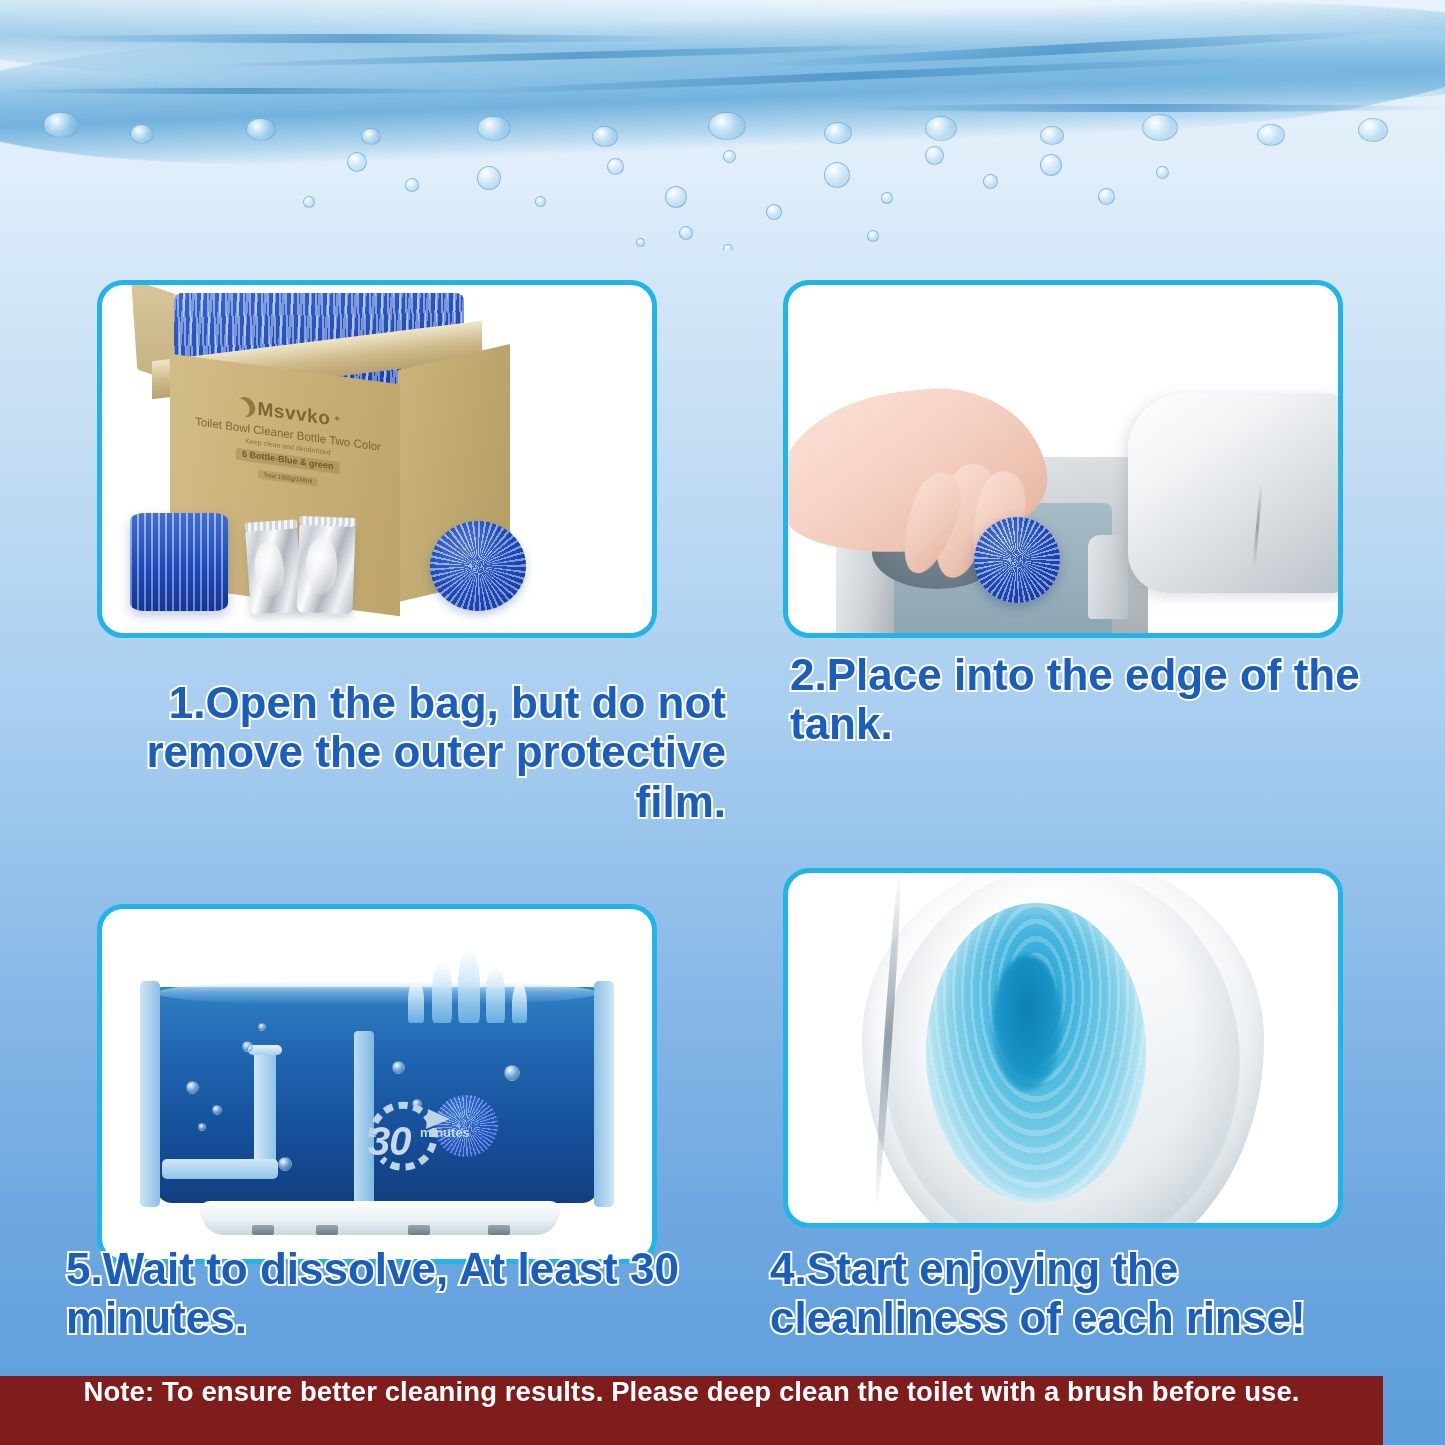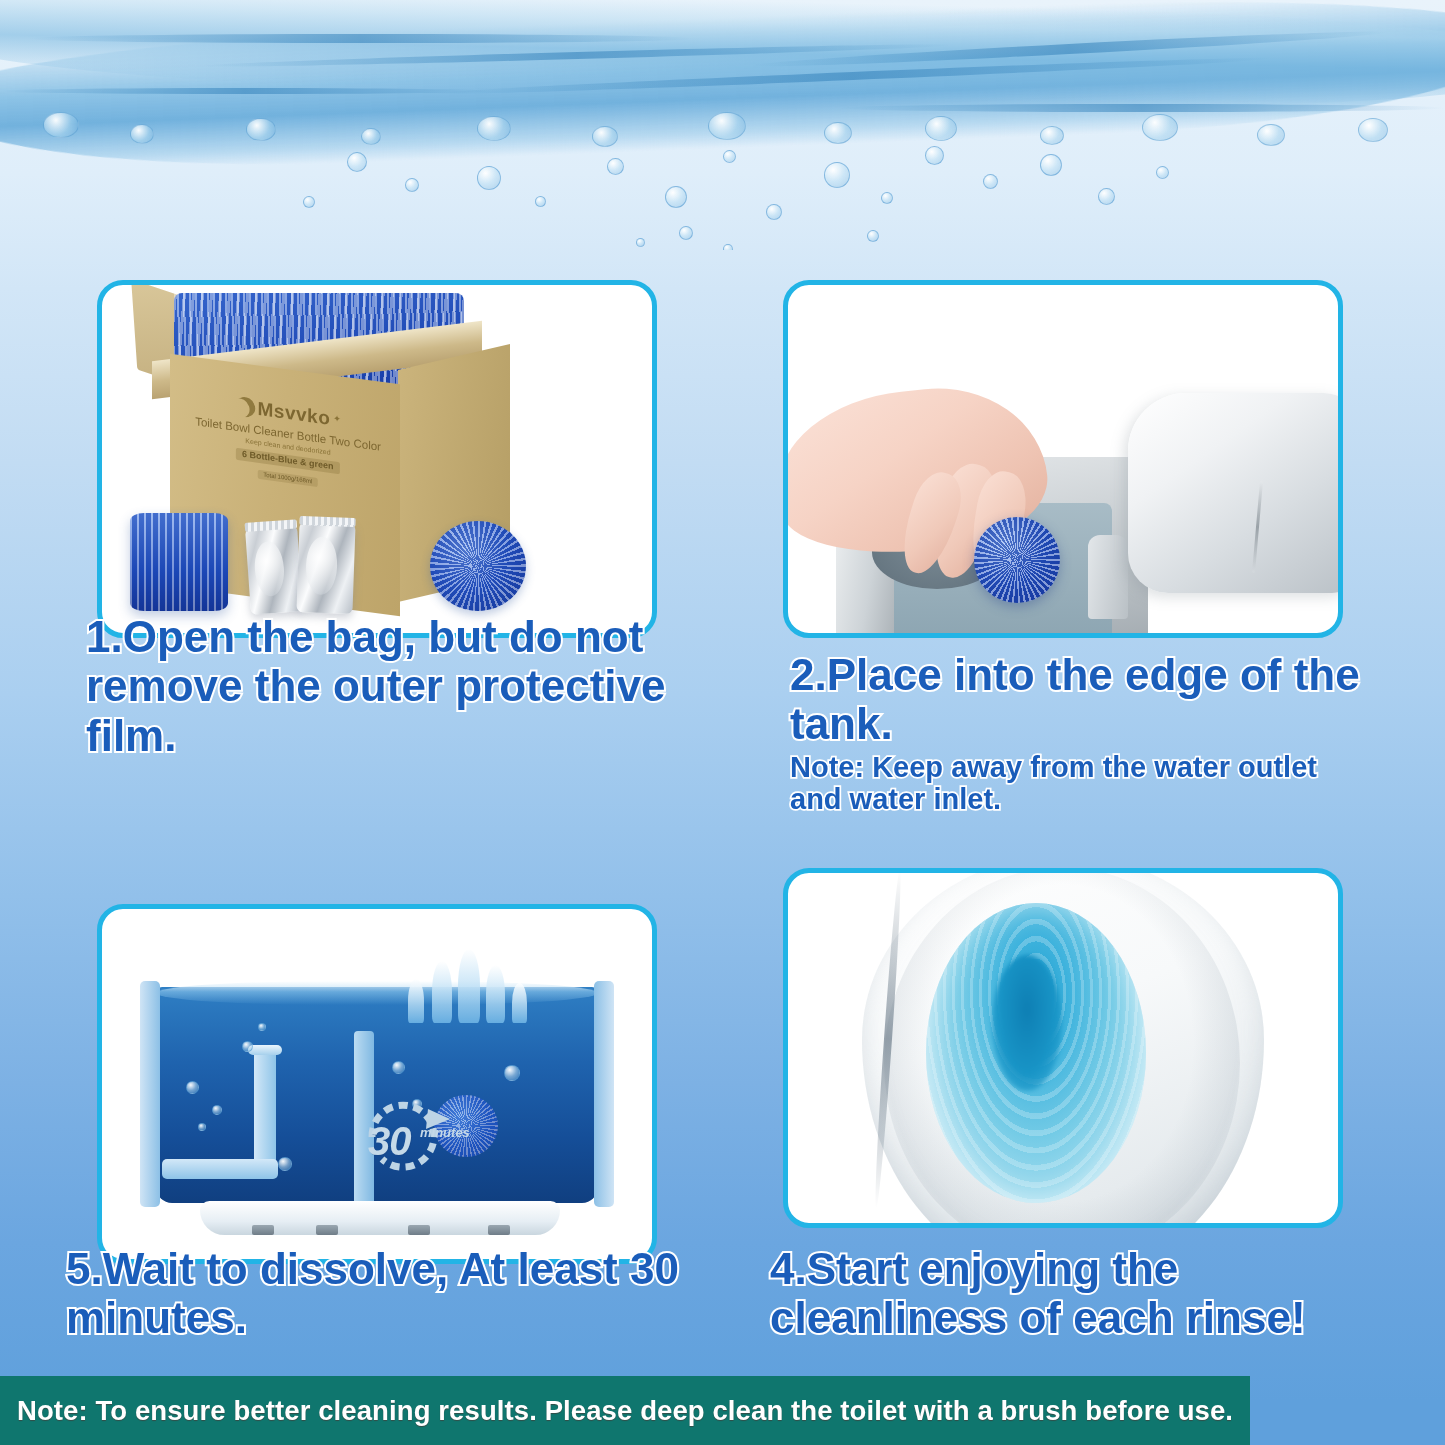--- a/index.html
+++ b/index.html
@@ -308,21 +308,21 @@
     color:#bcd3e4;
   }
   .timer-num{
     position:absolute; left:10px; top:26px;
     font-size:40px; font-weight:bold; font-style:italic;
     color:#c5d9e8; letter-spacing:-1px;
     text-shadow:1px 1px 0 rgba(30,70,130,.35);
   }
   .timer-min{
     position:absolute; left:62px; top:32px;
-    font-size:13px; font-style:italic; font-weight:bold; color:#c5d9e8;
+    font-size:13px; font-weight:bold; color:#c5d9e8;
   }
   .cut-base{
     position:absolute; left:98px; top:292px; width:360px; height:34px;
     background:linear-gradient(180deg,#ffffff,#e6eef4 60%,#c9d6df);
     border-radius:10px 10px 26px 26px;
   }
   .base-bolt{
     position:absolute; top:316px; width:22px; height:10px;
     background:linear-gradient(180deg,#9aa7b1,#6f7d88); border-radius:2px;
   }
@@ -373,30 +373,30 @@
     color:#1a5dba;
     font-weight:bold;
     line-height:1.12;
     -webkit-text-stroke:4px #ffffff;
     paint-order:stroke fill;
     text-shadow:0 0 1px #ffffff;
   }
   .cap-main{ font-size:44px; }
   .cap-note{ font-size:29px; display:block; margin-top:2px; -webkit-text-stroke:3.4px #ffffff; }
 
-  .c1{ left:86px;  top:612px; width:640px; }
+  .c1{ left:86px;  top:678px; width:640px;text-align:right; }
   .c2{ left:790px; top:650px; width:570px; }
   .c3{ left:66px;  top:1244px; width:660px; }
   .c4{ left:770px; top:1244px; width:600px; }
 
   
   .banner{
-    position:absolute; left:0; top:1376px; width:1250px; height:69px;
-    background:#0f766e;
-    display:flex; align-items:center; justify-content:center;
+    position:absolute; left:0; top:1376px; width:1383px; height:69px;
+    background:#7f1d1d;
+    display:flex; align-items:flex-start; justify-content:center;
   }
   .banner-text{
     color:#ffffff; font-weight:bold; font-size:27.5px;
     letter-spacing:.1px; white-space:nowrap;
     text-shadow:0 1px 1px rgba(120,0,0,.35);
   }
 </style>
 </head>
 <body>
 
@@ -553,21 +553,20 @@
     </div>
   </div>
 </div>
 
 <div class="cap c1">
   <span class="cap-main">1.Open the bag, but do not remove the outer protective film.</span>
 </div>
 
 <div class="cap c2">
   <span class="cap-main">2.Place into the edge of the tank.</span>
-  <span class="cap-note">Note: Keep away from the water outlet and water inlet.</span>
 </div>
 
 <div class="cap c3">
   <span class="cap-main">5.Wait to dissolve, At least 30 minutes.</span>
 </div>
 
 <div class="cap c4">
   <span class="cap-main">4.Start enjoying the cleanliness of each rinse!</span>
 </div>
 

